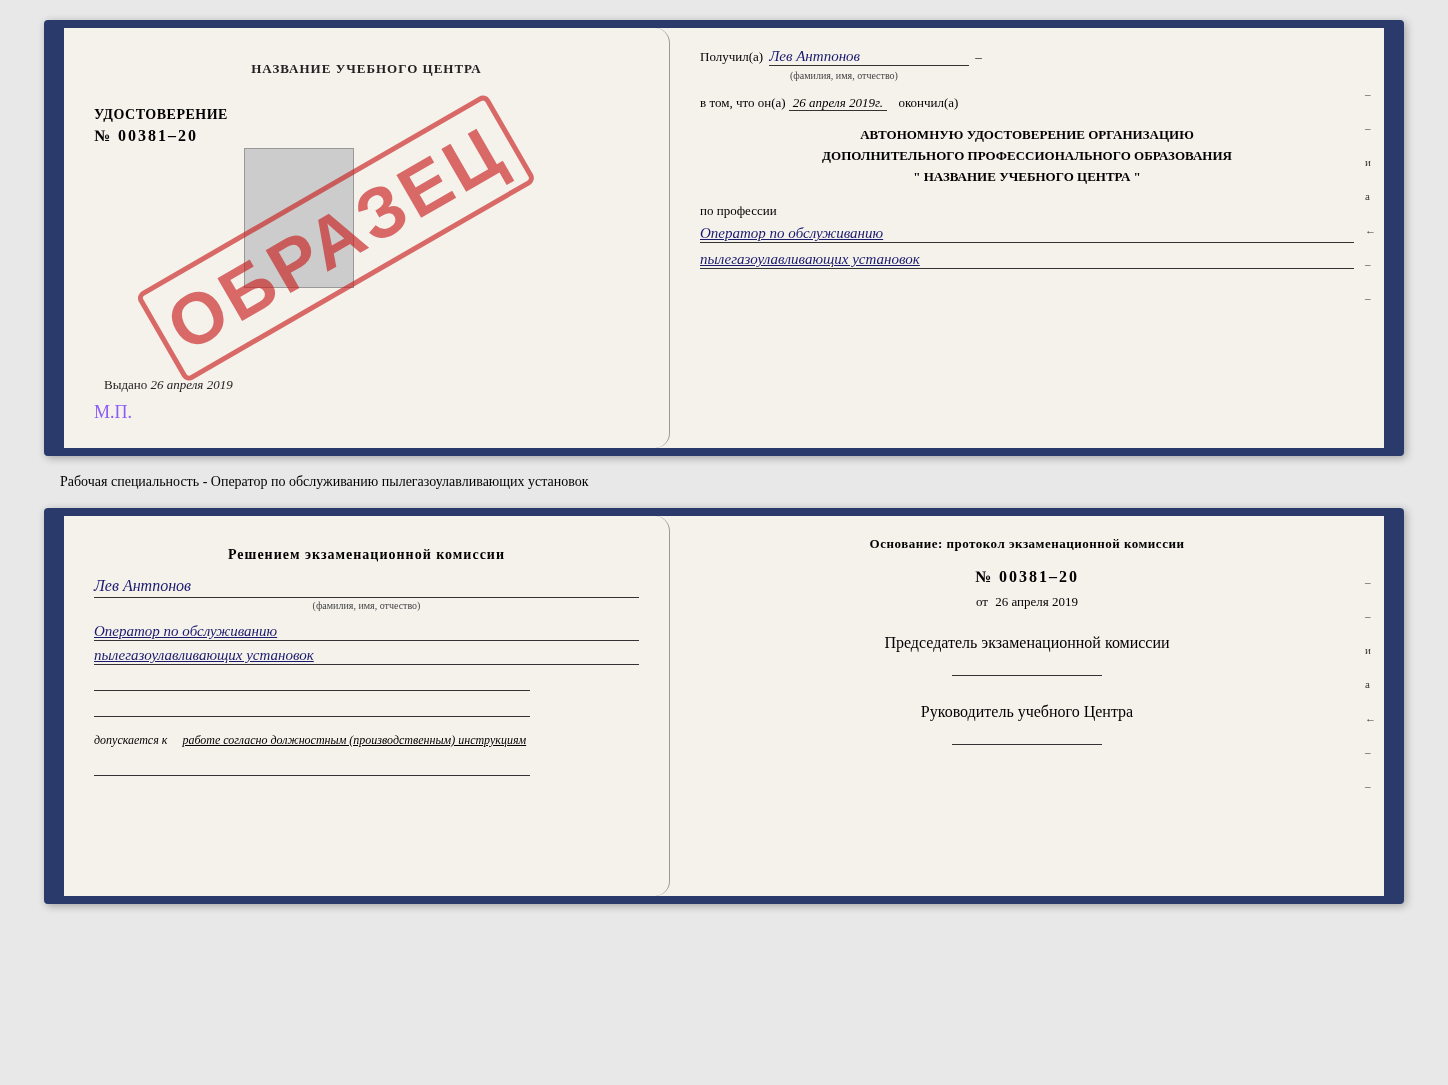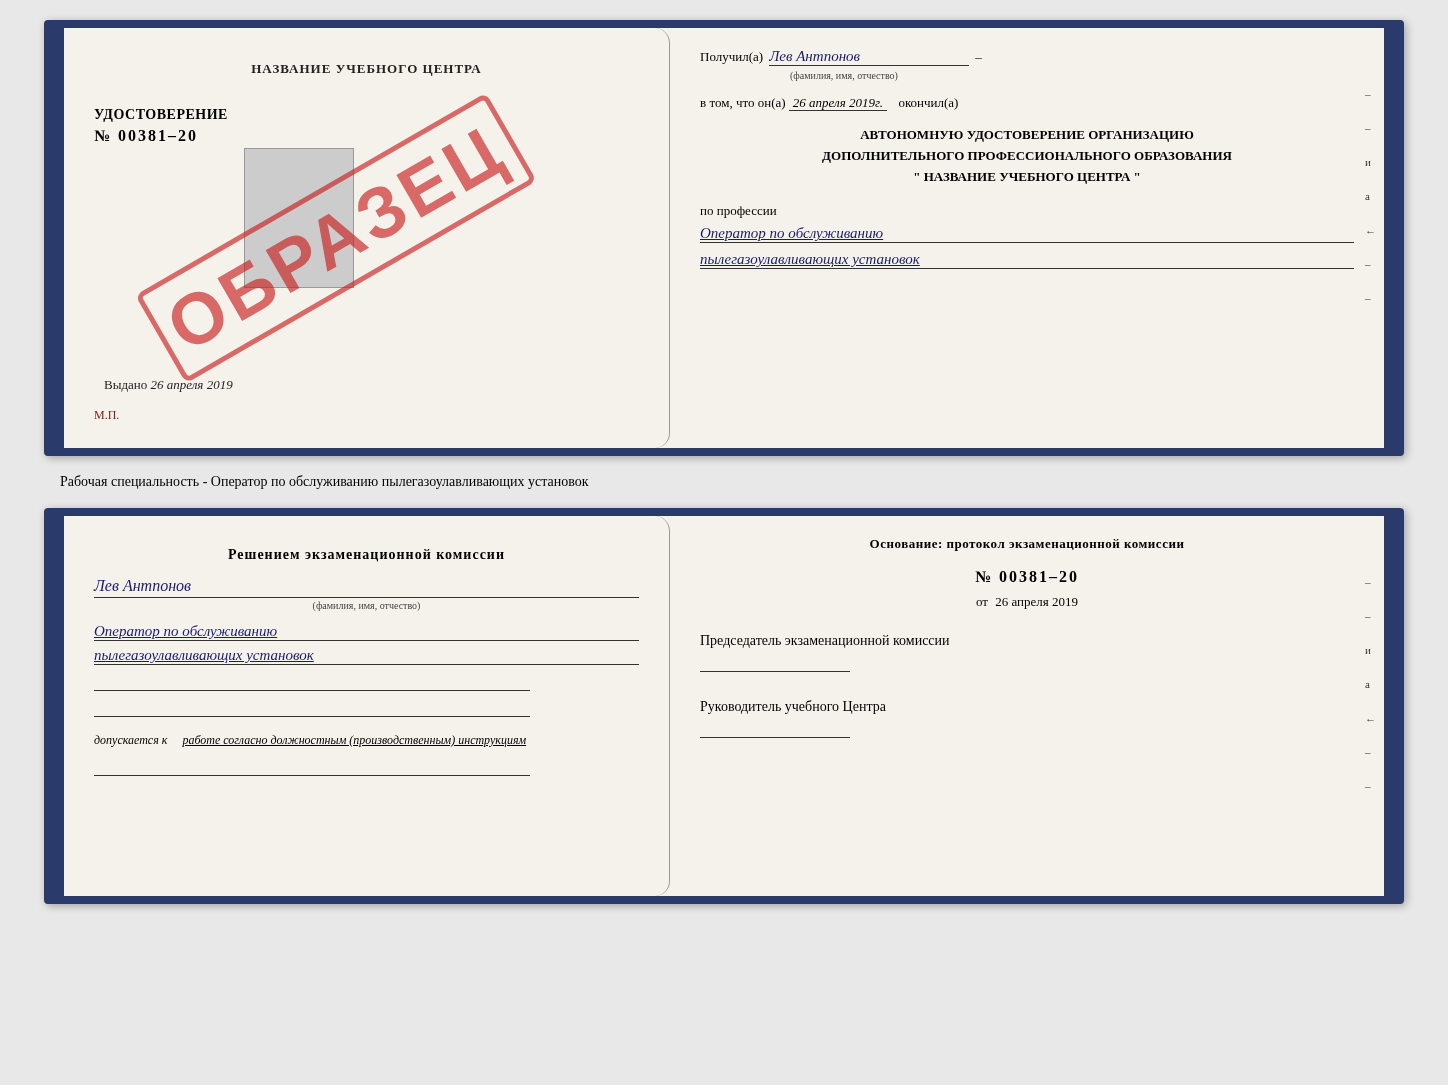--- a/index.html
+++ b/index.html
@@ -96,22 +96,22 @@
       bottom: 55px;
       left: 40px;
       font-size: 13px;
       color: #222;
     }
 
     .mp-label {
       position: absolute;
       bottom: 25px;
       left: 30px;
-      font-size: 12px;
-      color: #7f1d1d;
+      font-size: 18px;
+      color: #8b5cf6;
     }
 
     
     .obrazec-stamp {
       position: absolute;
       top: 50%;
       left: 45%;
       transform: translate(-50%, -50%) rotate(-30deg);
       font-size: 72px;
       font-weight: bold;
@@ -285,23 +285,24 @@
       margin-bottom: 8px;
     }
 
     .ot-date {
       font-size: 13px;
       text-align: center;
       margin-bottom: 20px;
     }
 
     .signature-block {
-      font-size: 14px;
+      font-size: 16px;
       line-height: 1.6;
       margin-bottom: 16px;
+      text-align: center;
     }
 
     .signature-line {
       border-bottom: 1px solid #333;
       width: 150px;
       height: 20px;
       display: inline-block;
     }
   </style>
 </head>

